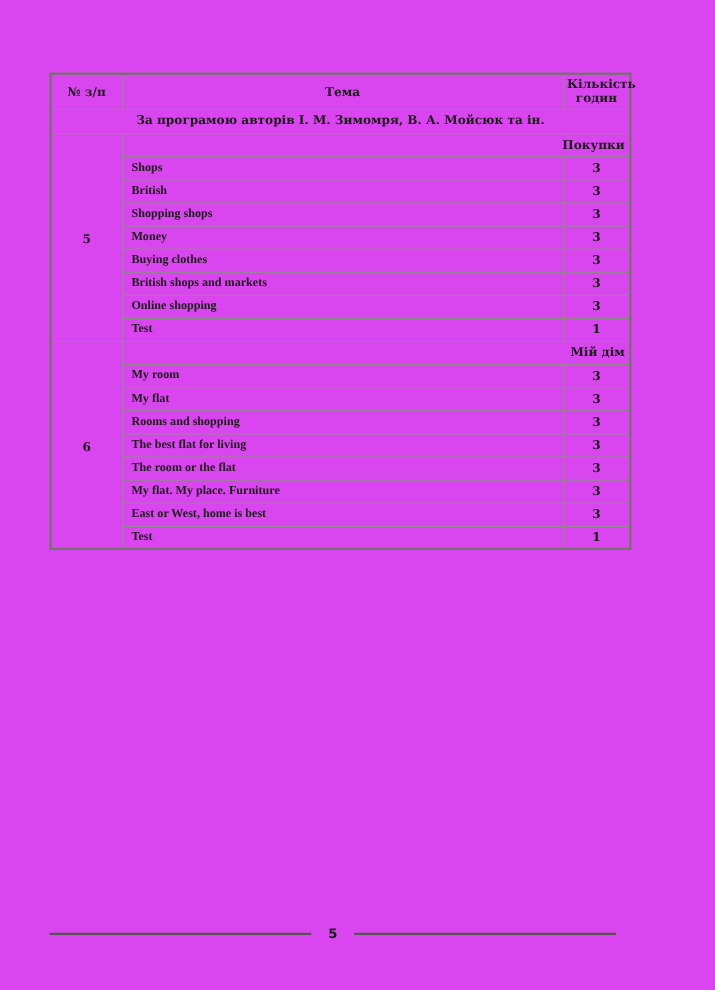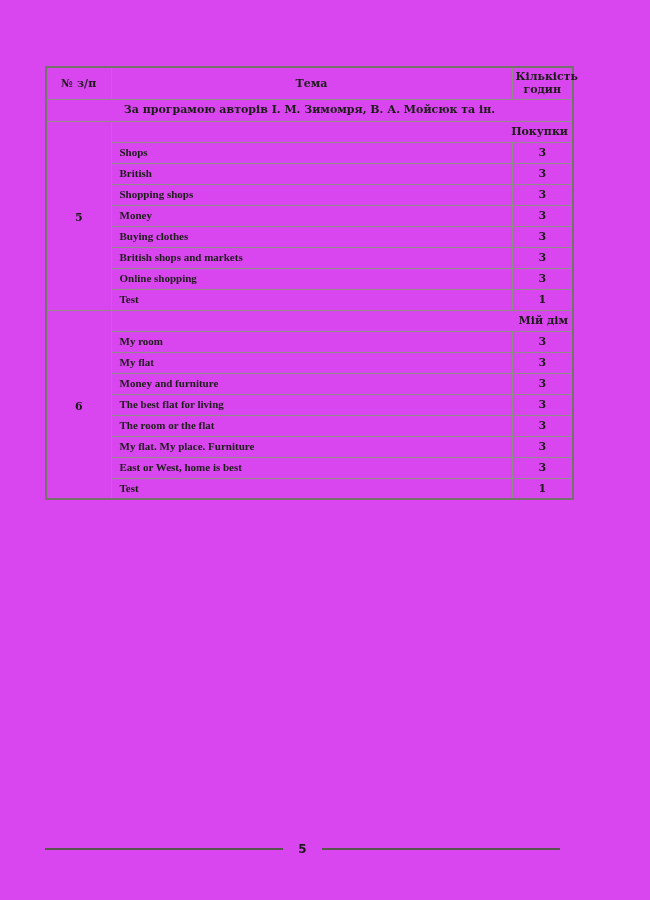--- a/index.html
+++ b/index.html
@@ -173,21 +173,21 @@
         </tr>
         <tr>
           <td class="topic">My room</td>
           <td class="hours">3</td>
         </tr>
         <tr>
           <td class="topic">My flat</td>
           <td class="hours">3</td>
         </tr>
         <tr>
-          <td class="topic">Money and furniture</td>
+          <td class="topic">Rooms and shopping</td>
           <td class="hours">3</td>
         </tr>
         <tr>
           <td class="topic">The best flat for living</td>
           <td class="hours">3</td>
         </tr>
         <tr>
           <td class="topic">The room or the flat</td>
           <td class="hours">3</td>
         </tr>

